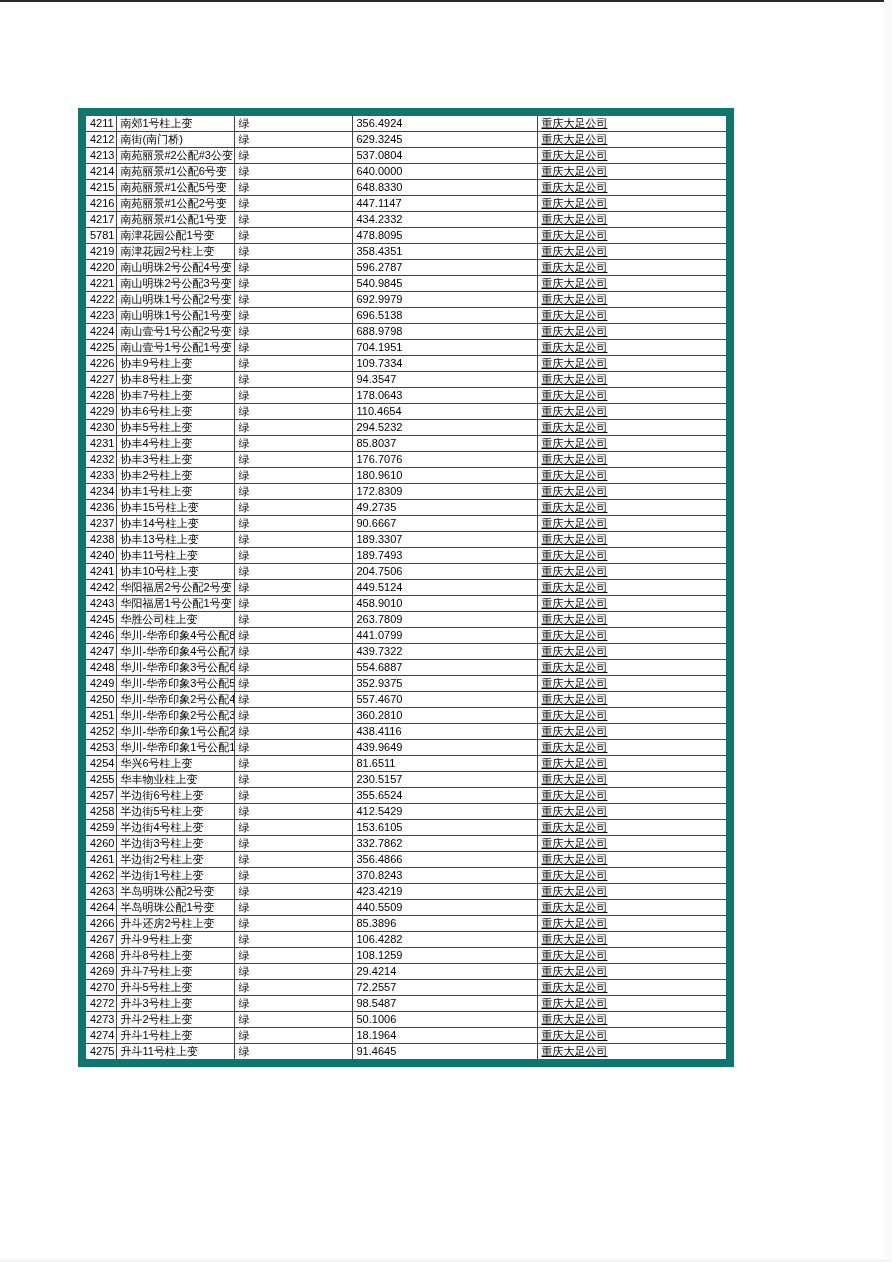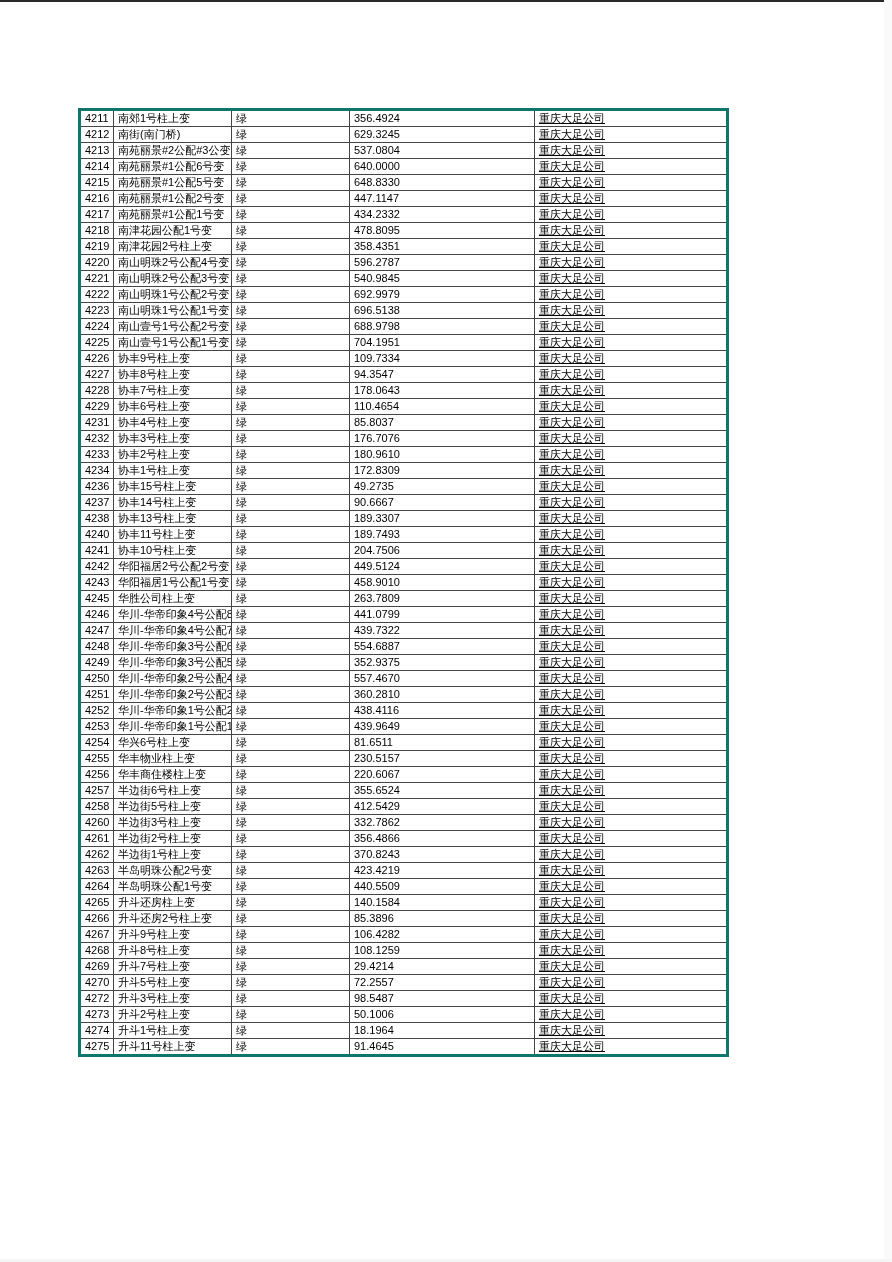--- a/index.html
+++ b/index.html
@@ -23,21 +23,21 @@
   .bottom-edge {
     position: absolute; bottom: 0; left: 0;
     width: 892px; height: 3px;
     background: #f6f5f6;
   }
   table.sheet {
     position: absolute; left: 78px; top: 108px;
     width: 648px;
     border-collapse: collapse;
     table-layout: fixed;
-    border: 3px solid #0f766e;
+    border: 8px solid #0f766e;
   }
   table.sheet td {
     border: 1px solid #454545;
     height: 15px;
     line-height: 15px;
     font-size: 11px;
     color: #000000;
     white-space: nowrap;
     overflow: hidden;
     vertical-align: middle;
@@ -112,21 +112,21 @@
     <td class="c-company">重庆大足公司</td>
   </tr>
       <tr>
     <td class="c-id">4217</td>
     <td class="c-name">南苑丽景#1公配1号变</td>
     <td class="c-color">绿</td>
     <td class="c-value">434.2332</td>
     <td class="c-company">重庆大足公司</td>
   </tr>
       <tr>
-    <td class="c-id">4218</td>
+    <td class="c-id">5781</td>
     <td class="c-name">南津花园公配1号变</td>
     <td class="c-color">绿</td>
     <td class="c-value">478.8095</td>
     <td class="c-company">重庆大足公司</td>
   </tr>
       <tr>
     <td class="c-id">4219</td>
     <td class="c-name">南津花园2号柱上变</td>
     <td class="c-color">绿</td>
     <td class="c-value">358.4351</td>
@@ -196,20 +196,27 @@
     <td class="c-company">重庆大足公司</td>
   </tr>
       <tr>
     <td class="c-id">4229</td>
     <td class="c-name">协丰6号柱上变</td>
     <td class="c-color">绿</td>
     <td class="c-value">110.4654</td>
     <td class="c-company">重庆大足公司</td>
   </tr>
       <tr>
+    <td class="c-id">4230</td>
+    <td class="c-name">协丰5号柱上变</td>
+    <td class="c-color">绿</td>
+    <td class="c-value">294.5232</td>
+    <td class="c-company">重庆大足公司</td>
+  </tr>
+      <tr>
     <td class="c-id">4231</td>
     <td class="c-name">协丰4号柱上变</td>
     <td class="c-color">绿</td>
     <td class="c-value">85.8037</td>
     <td class="c-company">重庆大足公司</td>
   </tr>
       <tr>
     <td class="c-id">4232</td>
     <td class="c-name">协丰3号柱上变</td>
     <td class="c-color">绿</td>
@@ -350,41 +357,41 @@
     <td class="c-company">重庆大足公司</td>
   </tr>
       <tr>
     <td class="c-id">4255</td>
     <td class="c-name">华丰物业柱上变</td>
     <td class="c-color">绿</td>
     <td class="c-value">230.5157</td>
     <td class="c-company">重庆大足公司</td>
   </tr>
       <tr>
-    <td class="c-id">4256</td>
-    <td class="c-name">华丰商住楼柱上变</td>
-    <td class="c-color">绿</td>
-    <td class="c-value">220.6067</td>
-    <td class="c-company">重庆大足公司</td>
-  </tr>
-      <tr>
     <td class="c-id">4257</td>
     <td class="c-name">半边街6号柱上变</td>
     <td class="c-color">绿</td>
     <td class="c-value">355.6524</td>
     <td class="c-company">重庆大足公司</td>
   </tr>
       <tr>
     <td class="c-id">4258</td>
     <td class="c-name">半边街5号柱上变</td>
     <td class="c-color">绿</td>
     <td class="c-value">412.5429</td>
     <td class="c-company">重庆大足公司</td>
   </tr>
       <tr>
+    <td class="c-id">4259</td>
+    <td class="c-name">半边街4号柱上变</td>
+    <td class="c-color">绿</td>
+    <td class="c-value">153.6105</td>
+    <td class="c-company">重庆大足公司</td>
+  </tr>
+      <tr>
     <td class="c-id">4260</td>
     <td class="c-name">半边街3号柱上变</td>
     <td class="c-color">绿</td>
     <td class="c-value">332.7862</td>
     <td class="c-company">重庆大足公司</td>
   </tr>
       <tr>
     <td class="c-id">4261</td>
     <td class="c-name">半边街2号柱上变</td>
     <td class="c-color">绿</td>
@@ -403,27 +410,20 @@
     <td class="c-name">半岛明珠公配2号变</td>
     <td class="c-color">绿</td>
     <td class="c-value">423.4219</td>
     <td class="c-company">重庆大足公司</td>
   </tr>
       <tr>
     <td class="c-id">4264</td>
     <td class="c-name">半岛明珠公配1号变</td>
     <td class="c-color">绿</td>
     <td class="c-value">440.5509</td>
-    <td class="c-company">重庆大足公司</td>
-  </tr>
-      <tr>
-    <td class="c-id">4265</td>
-    <td class="c-name">升斗还房柱上变</td>
-    <td class="c-color">绿</td>
-    <td class="c-value">140.1584</td>
     <td class="c-company">重庆大足公司</td>
   </tr>
       <tr>
     <td class="c-id">4266</td>
     <td class="c-name">升斗还房2号柱上变</td>
     <td class="c-color">绿</td>
     <td class="c-value">85.3896</td>
     <td class="c-company">重庆大足公司</td>
   </tr>
       <tr>

